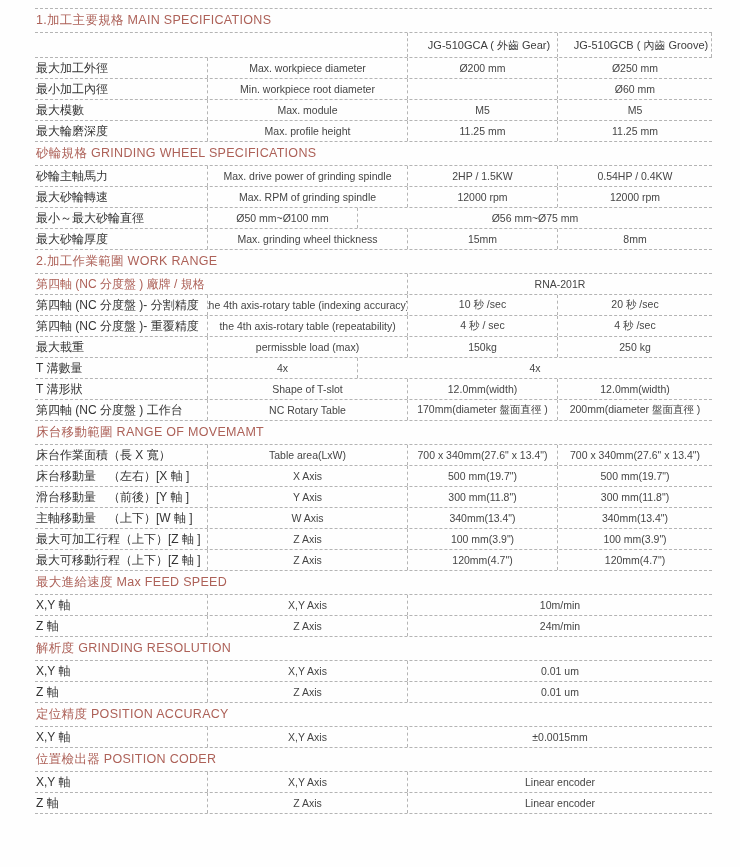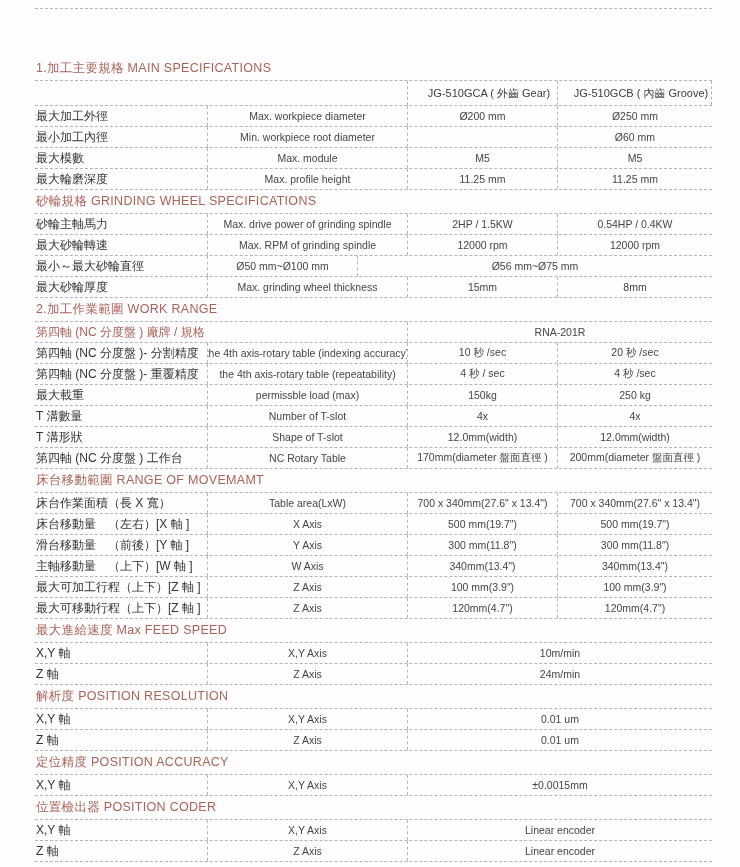--- a/index.html
+++ b/index.html
@@ -10,21 +10,21 @@
   }
   .table-wrap{
     position:absolute;left:35px;top:8px;width:677px;
     border-top:1px dashed #b4b4b4;border-bottom:1px dashed #b4b4b4;
   }
   .section-title{
     border-top:1px dashed #b4b4b4;
     color:#ad6158;font-size:12.5px;letter-spacing:.3px;
     padding:4px 0 4px 1px;line-height:15px;
   }
-  .table-wrap > .section-title:first-child{border-top:none;margin-top:48px;}
+  .table-wrap > .section-title:first-child{border-top:none;}
   .row{display:flex;border-top:1px dashed #b4b4b4;align-items:stretch;}
   .cell{
     display:flex;align-items:center;justify-content:center;
     height:20px;font-size:10.5px;color:#454545;text-align:center;
     box-sizing:border-box;white-space:nowrap;overflow:hidden;
   }
   .hrow .cell{height:24px;font-size:11px;color:#3c3c3c;padding-left:13px;}
   .c1{width:172px;justify-content:flex-start;font-size:12px;color:#333;padding-left:1px;}
   .c2{width:200px;border-left:1px dashed #b4b4b4;}
   .c3{width:150px;border-left:1px dashed #b4b4b4;}
@@ -110,21 +110,20 @@
       <div class="cell c4">4 秒 /sec</div>
     </div>
     <div class="row normal">
       <div class="cell c1">最大載重</div>
       <div class="cell c2">permissble load (max)</div>
       <div class="cell c3">150kg</div>
       <div class="cell c4">250 kg</div>
     </div>
     <div class="row normal">
       <div class="cell c1">T 溝數量</div>
-      <div class="cell c2">Number of T-slot</div>
       <div class="cell c3">4x</div>
       <div class="cell c4">4x</div>
     </div>
     <div class="row normal">
       <div class="cell c1">T 溝形狀</div>
       <div class="cell c2">Shape of T-slot</div>
       <div class="cell c3">12.0mm(width)</div>
       <div class="cell c4">12.0mm(width)</div>
     </div>
     <div class="row normal">
@@ -174,21 +173,21 @@
     <div class="row span">
       <div class="cell c1">X,Y 軸</div>
       <div class="cell c2">X,Y  Axis</div>
       <div class="cell cspan">10m/min</div>
     </div>
     <div class="row span">
       <div class="cell c1">Z 軸</div>
       <div class="cell c2">Z  Axis</div>
       <div class="cell cspan">24m/min</div>
     </div>
-    <div class="section-title">解析度  POSITION RESOLUTION</div>
+    <div class="section-title">解析度  GRINDING RESOLUTION</div>
     <div class="row span">
       <div class="cell c1">X,Y 軸</div>
       <div class="cell c2">X,Y  Axis</div>
       <div class="cell cspan">0.01 um</div>
     </div>
     <div class="row span">
       <div class="cell c1">Z 軸</div>
       <div class="cell c2">Z  Axis</div>
       <div class="cell cspan">0.01 um</div>
     </div>

